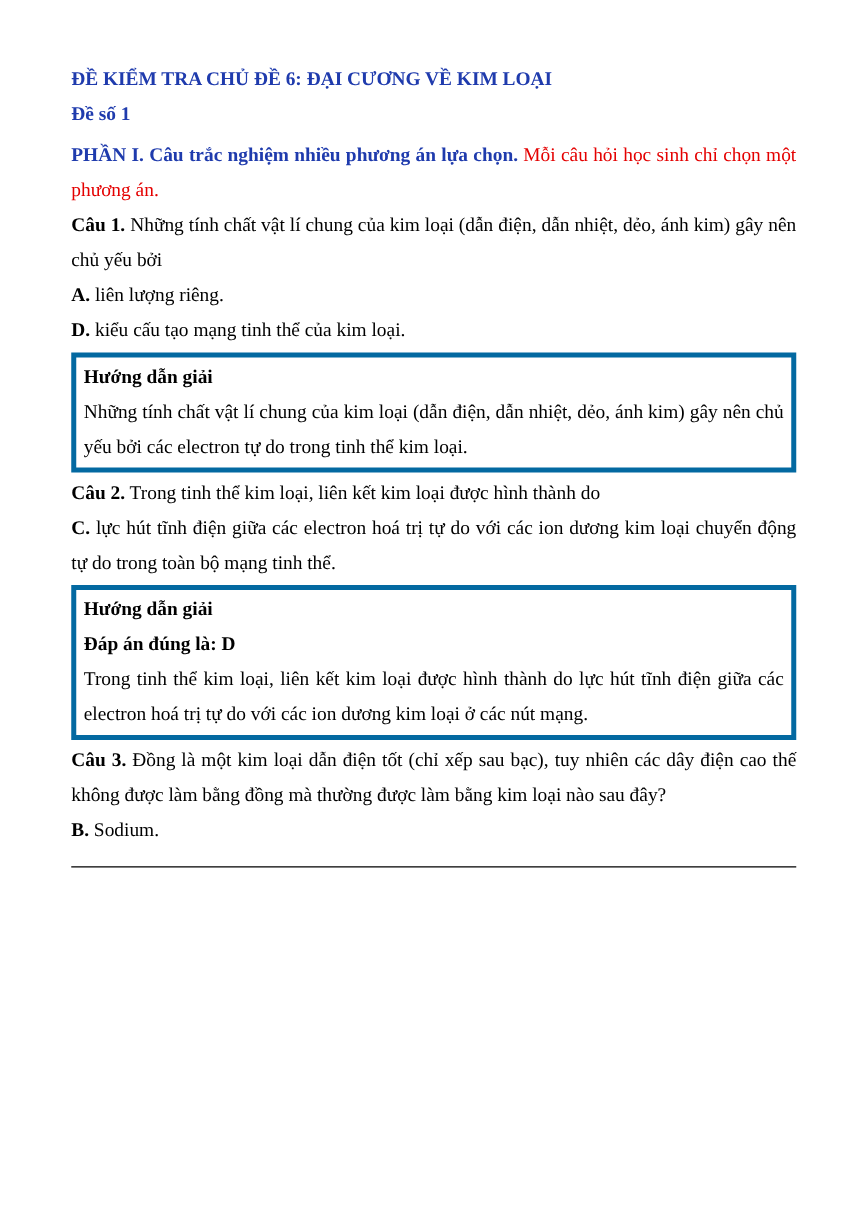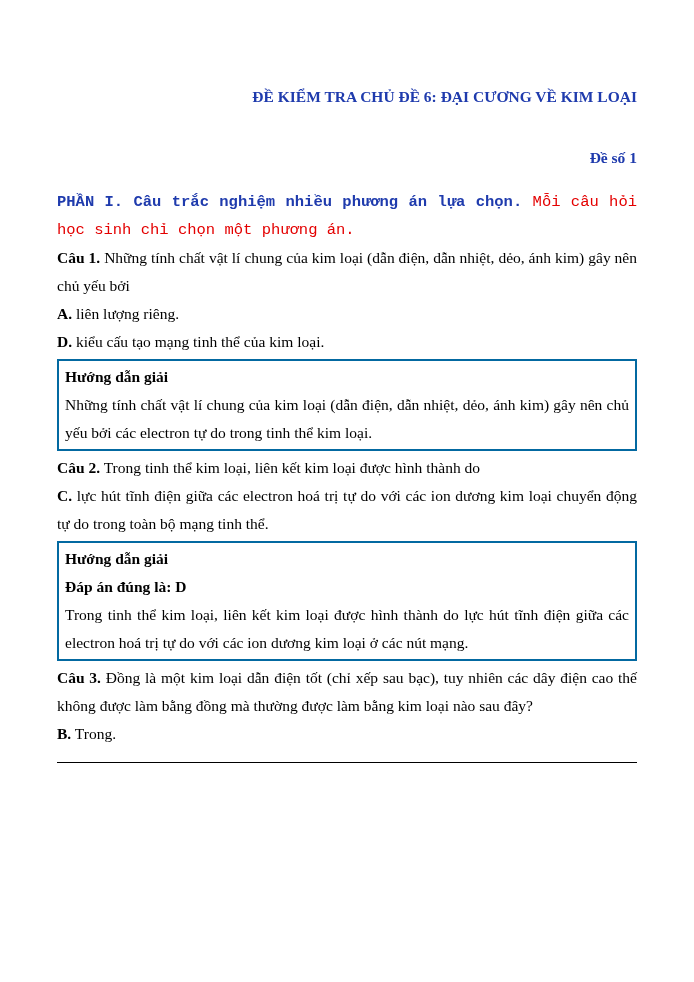--- a/index.html
+++ b/index.html
@@ -8,27 +8,27 @@
     width: 694px;
     height: 982px;
     overflow: hidden;
     font-family: "Liberation Serif", serif;
     font-size: 15.5px;
     line-height: 28px;
     color: #000000;
   }
   .page { padding: 50px 57px 0 57px; }
   p { margin: 0; text-align: justify; }
-  .center { text-align: right; margin-top: 33px; }
+  .center { text-align: left; }
   .bold { font-weight: bold; }
   .blue { color: var(--blue, #1f3bad); }
   .red { color: var(--red, #e40000); }
-  .part-heading { margin-top: 16px; font-family: Liberation Mono, monospace; }
+  .part-heading { margin-top: 5px; }
   .solution-box {
-    border: 2px solid #0369a1;
+    border: 4px solid #0369a1;
     padding: 2px 6px;
     margin: 3px 0;
   }
   .partial-box-top {
     border-top: 1px solid #000000;
     margin-top: 14px;
     height: 0;
   }
 </style>
 </head>
@@ -53,17 +53,17 @@
   <p><b>Câu 2.</b> <span>Trong tinh thể kim loại, liên kết kim loại được hình thành do</span></p>
   <p><b>C.</b> <span>lực hút tĩnh điện giữa các electron hoá trị tự do với các ion dương kim loại chuyển động tự do trong toàn bộ mạng tinh thể.</span></p>
 
   <div class="solution-box">
     <p class="bold">Hướng dẫn giải</p>
     <p class="bold">Đáp án đúng là: D</p>
     <p>Trong tinh thể kim loại, liên kết kim loại được hình thành do lực hút tĩnh điện giữa các electron hoá trị tự do với các ion dương kim loại ở các nút mạng.</p>
   </div>
 
   <p><b>Câu 3.</b> <span>Đồng là một kim loại dẫn điện tốt (chỉ xếp sau bạc), tuy nhiên các dây điện cao thế không được làm bằng đồng mà thường được làm bằng kim loại nào sau đây?</span></p>
-  <p><b>B.</b> <span>Trong.</span></p>
+  <p><b>B.</b> <span>Sodium.</span></p>
 
   <div class="partial-box-top"></div>
 
 </div>
 
 </body></html>

